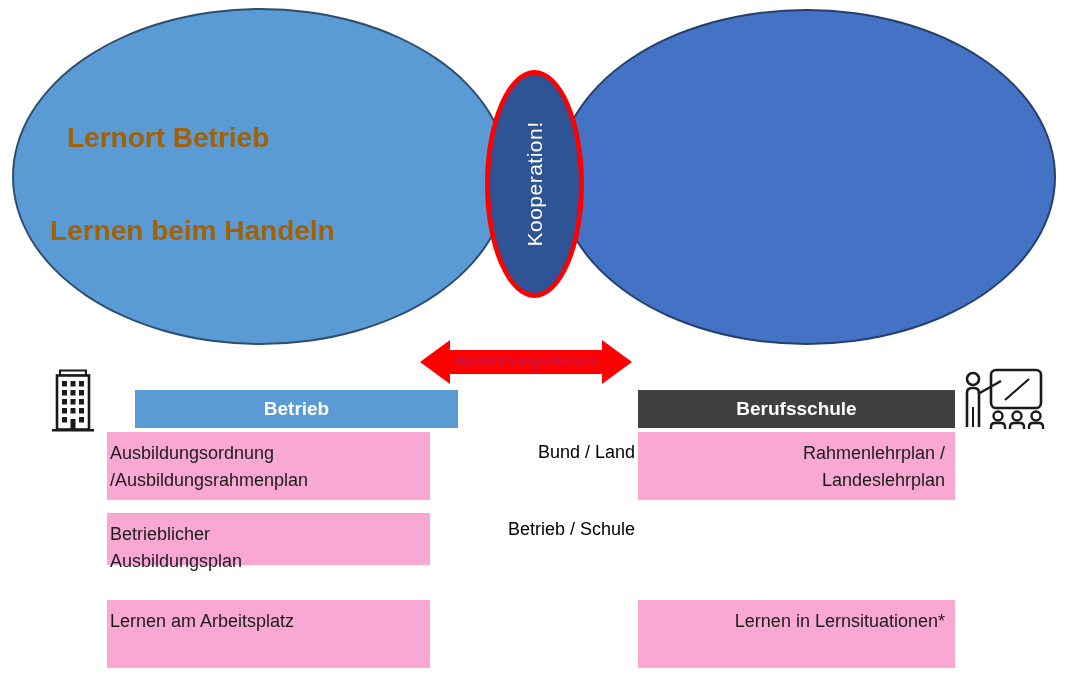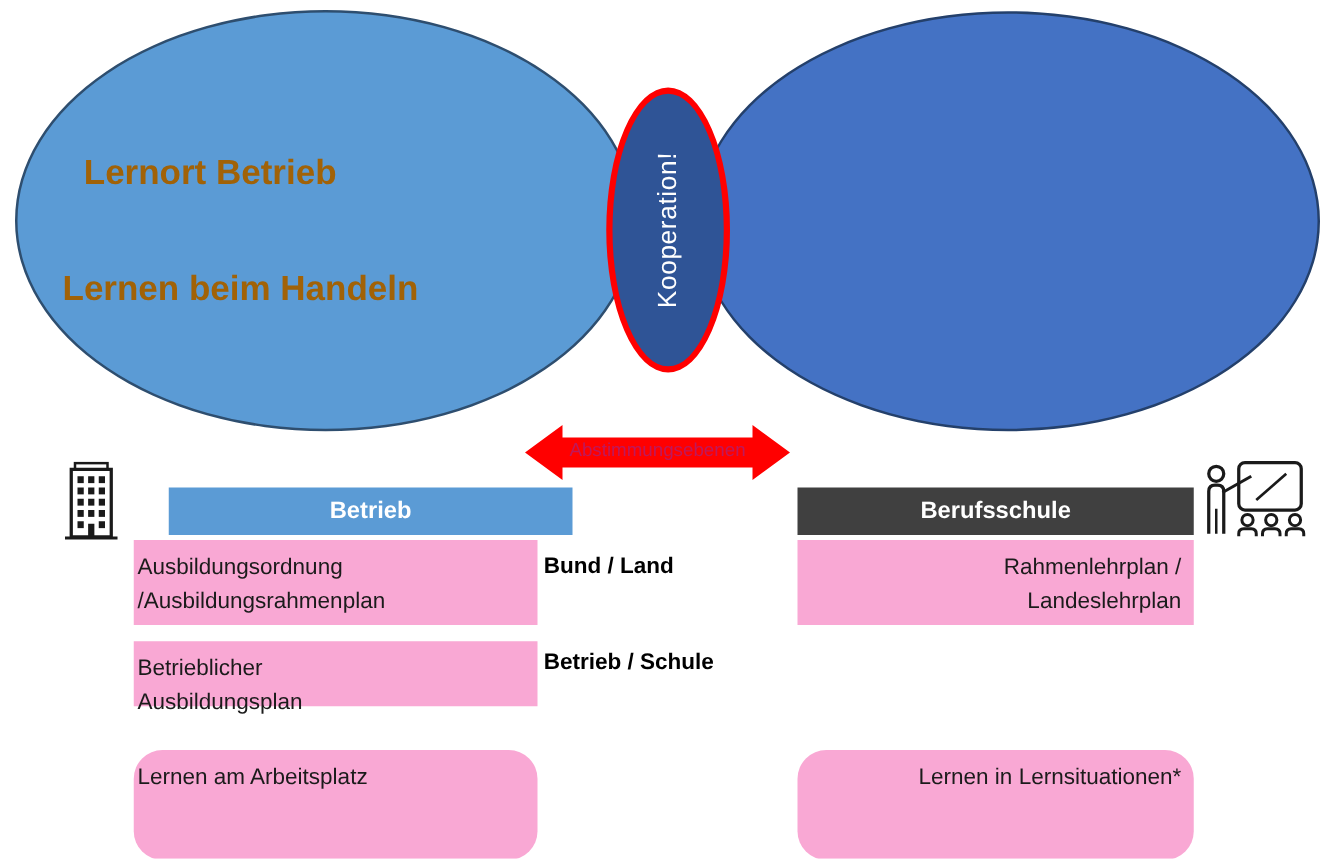--- a/index.html
+++ b/index.html
@@ -14,22 +14,22 @@
   .arrow-svg{position:absolute;left:420px;top:337px;z-index:3;}
   .arrow-label{position:absolute;left:432px;top:352px;width:188px;text-align:center;font-size:15px;color:#be185d;z-index:4;}
   .col-header{position:absolute;top:390px;height:38px;line-height:38px;text-align:center;color:#fff;font-weight:bold;font-size:19px;box-sizing:border-box;}
   .col-header.betrieb{left:107px;width:323px;background:#5B9BD5;margin-left:28px;}
   .col-header.schule{left:638px;width:317px;background:#404040;}
   .cell{position:absolute;background:#f9a8d4;box-sizing:border-box;padding:8px 10px 0 3px;font-size:18px;color:#1b1b1b;line-height:27px;white-space:pre-line;}
   .cell.lcol{left:107px;width:323px;}
   .cell.rcol{left:638px;width:317px;text-align:right;}
   .row1{top:432px;height:68px;}
   .row2{top:513px;height:52px;}
-  .row3{top:600px;height:88px;border-radius:23px;}
-  .mid-label{position:absolute;left:435px;width:200px;text-align:left;font-size:18px;font-weight:bold;color:#000;line-height:27px;white-space:pre-line;}
+  .row3{top:600px;height:68px;}
+  .mid-label{position:absolute;left:435px;width:200px;text-align:right;font-size:18px;font-weight:normal;color:#000;line-height:27px;white-space:pre-line;}
   .icon{position:absolute;}
   svg{display:block;}
 </style>
 </head>
 <body>
 
 <div class="canvas">
 
   <div class="ellipse left"></div>
   <div class="ellipse right"></div>

